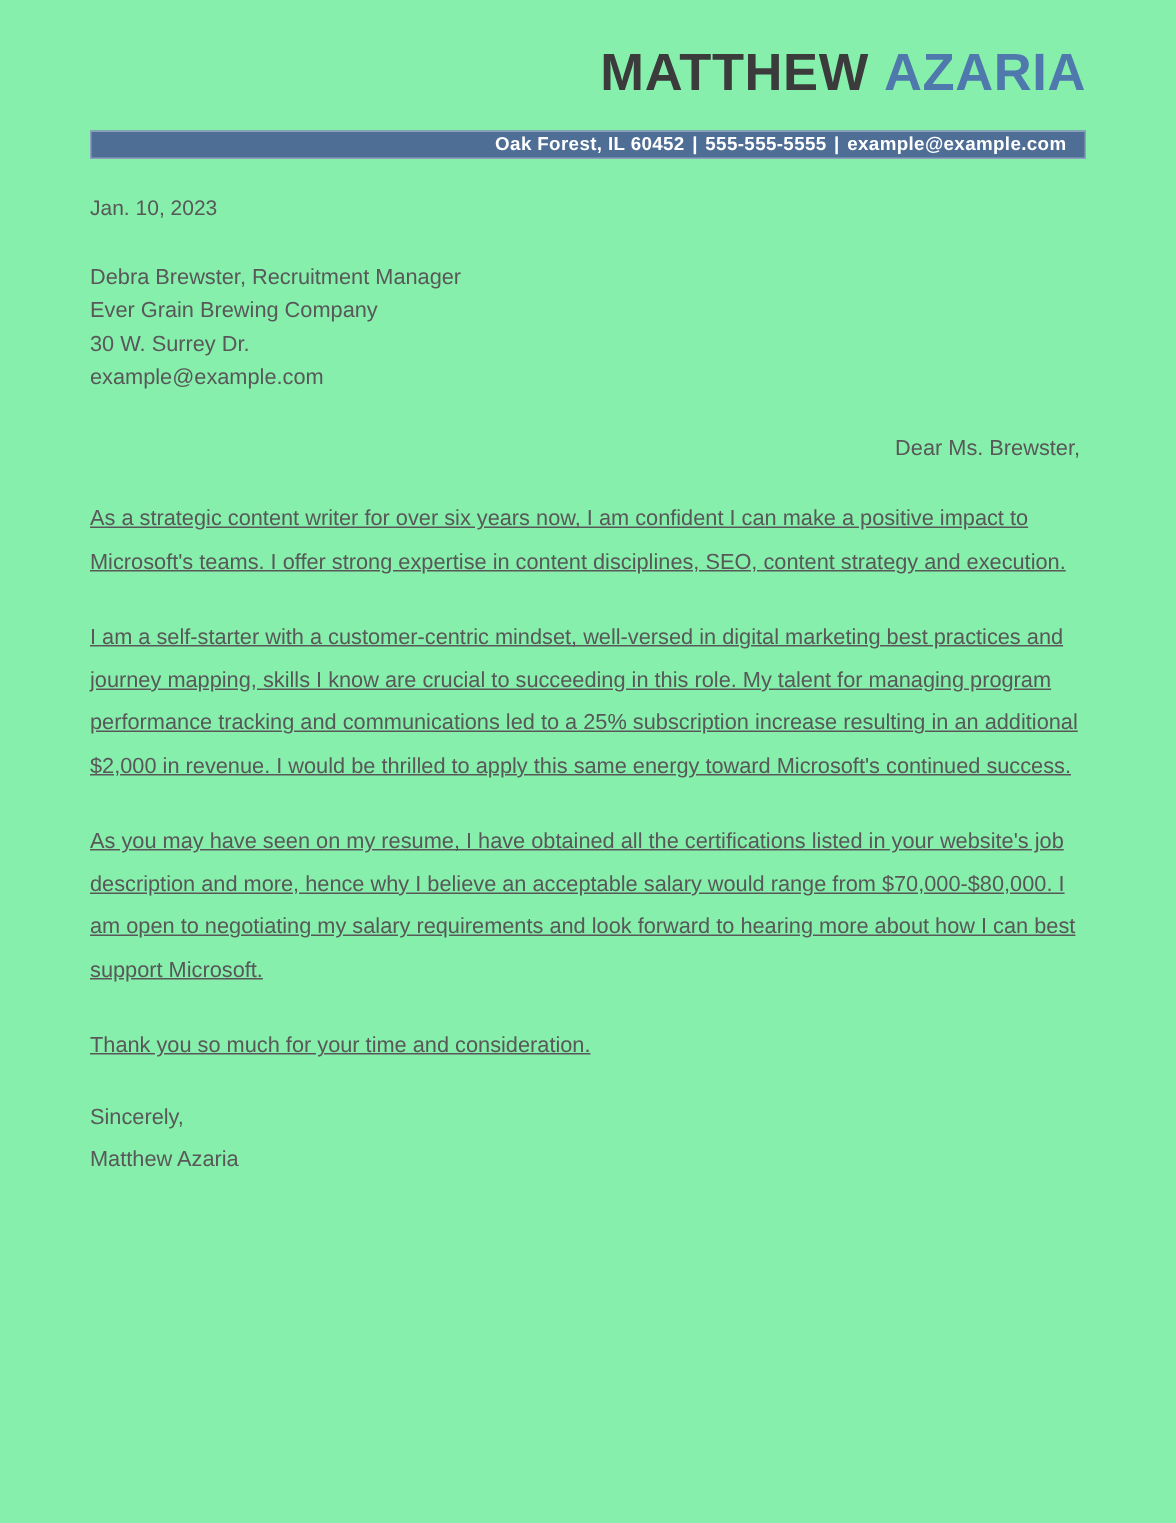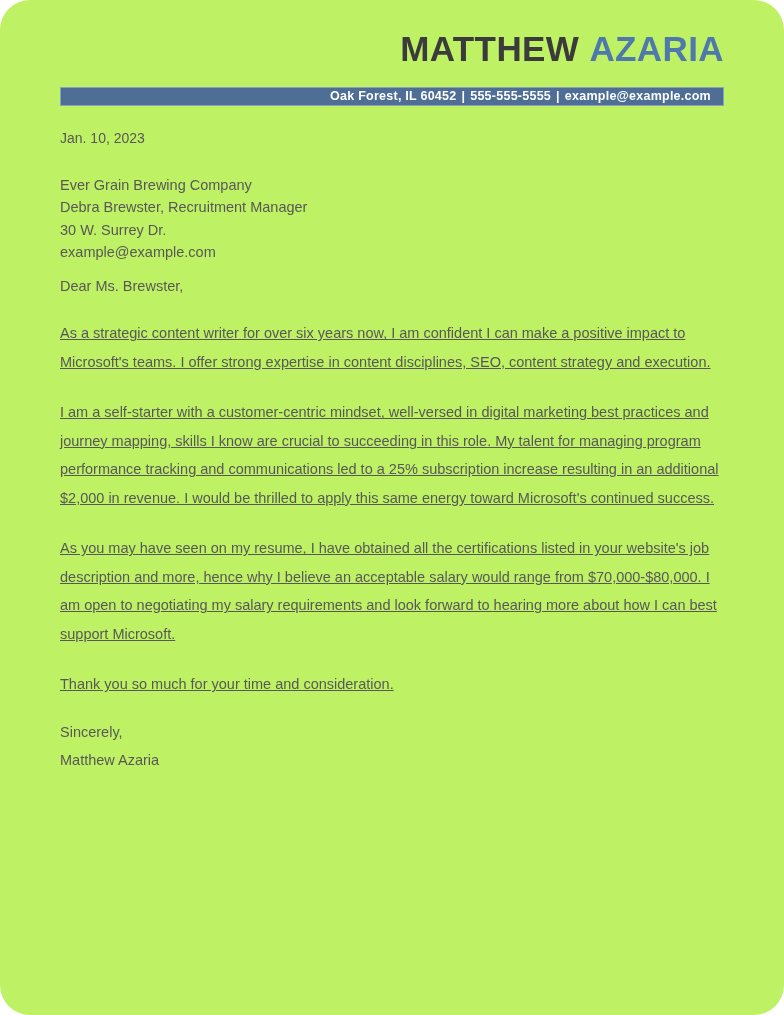--- a/index.html
+++ b/index.html
@@ -12,23 +12,22 @@
     height: 1015px;
     font-family: "Liberation Sans", sans-serif;
     color: #5a5a5a;
     overflow: hidden;
   }
 
   .page {
     position: relative;
     width: 784px;
     height: 1015px;
-    background: #bef264;
+    background: #86efac;
     box-sizing: border-box;
-    border-radius: 30px;
   }
 
   
   .header {
     padding: 28px 60px 0 60px;
     text-align: right;
   }
   .name-line {
     font-size: 35px;
     font-weight: bold;
@@ -81,24 +80,25 @@
   .recipient {
     margin-top: 25px;
     font-size: 14.5px;
     line-height: 22.5px;
     color: #585858;
   }
   .recipient div {
     white-space: nowrap;
   }
   .salutation {
-    margin-top: 12px;
+    margin-top: 25px;
     font-size: 14.5px;
     line-height: 1.5;
     color: #585858;
+    text-align: right;
   }
   .para {
     margin-top: 22px;
     font-size: 14.5px;
     line-height: 28.5px;
     color: #585858;
     text-align: left;
     text-decoration: underline;
   }
   .closing {
@@ -126,22 +126,22 @@
     <div class="contact-text">
       <span>Oak Forest, IL 60452</span><span class="contact-sep">|</span><span>555-555-5555</span><span class="contact-sep">|</span><span>example@example.com</span>
     </div>
   </div>
 
   <div class="letter">
 
     <div class="date">Jan. 10, 2023</div>
 
     <div class="recipient">
+      <div>Debra Brewster, Recruitment Manager</div>
       <div>Ever Grain Brewing Company</div>
-      <div>Debra Brewster, Recruitment Manager</div>
       <div>30 W. Surrey Dr.</div>
       <div>example@example.com</div>
     </div>
 
     <div class="salutation">Dear Ms. Brewster,</div>
 
     <div class="para">As a strategic content writer for over six years now, I am confident I can make a positive impact to Microsoft's teams. I offer strong expertise in content disciplines, SEO, content strategy and execution.</div>
     <div class="para">I am a self-starter with a customer-centric mindset, well-versed in digital marketing best practices and journey mapping, skills I know are crucial to succeeding in this role. My talent for managing program performance tracking and communications led to a 25% subscription increase resulting in an additional $2,000 in revenue. I would be thrilled to apply this same energy toward Microsoft's continued success.</div>
     <div class="para">As you may have seen on my resume, I have obtained all the certifications listed in your website's job description and more, hence why I believe an acceptable salary would range from $70,000-$80,000. I am open to negotiating my salary requirements and look forward to hearing more about how I can best support Microsoft.</div>
     <div class="para">Thank you so much for your time and consideration.</div>

